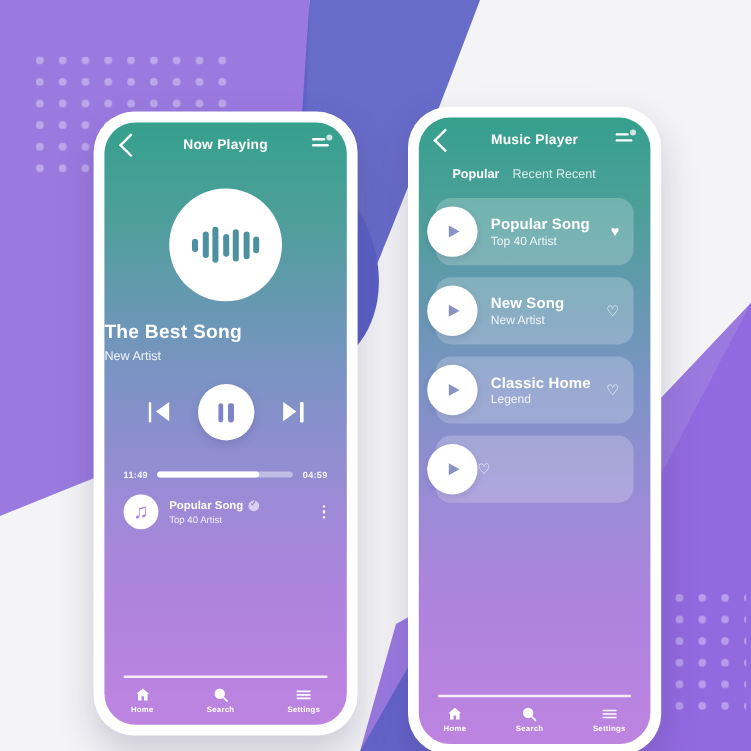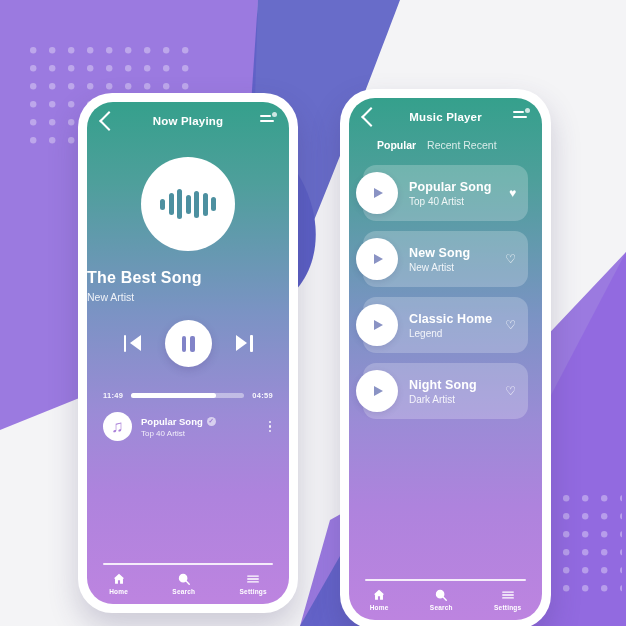--- a/index.html
+++ b/index.html
@@ -386,24 +386,20 @@
           <div class="card-title">Classic Home</div>
           <div class="card-artist">Legend</div>
         </div>
         <div class="heart outline">♡</div>
       </div>
 
       <div class="song-card">
         <div class="card-play">
             <div class="tri"></div>
           </div>
-        <div class="card-text">
-          <div class="card-title">Night Song</div>
-          <div class="card-artist">Dark Artist</div>
-        </div>
         <div class="heart outline">♡</div>
       </div>
 
     </div>
 
     <div class="bottom">
       <div class="nav-sep"></div>
       <div class="nav">
         <div class="nav-item">
           <span class="ico">

